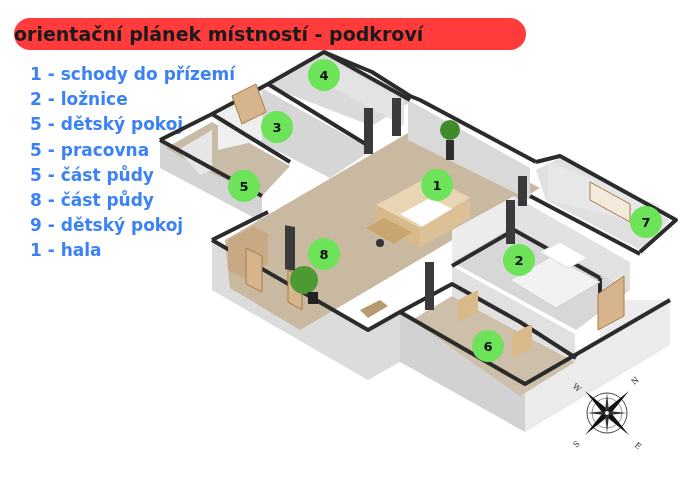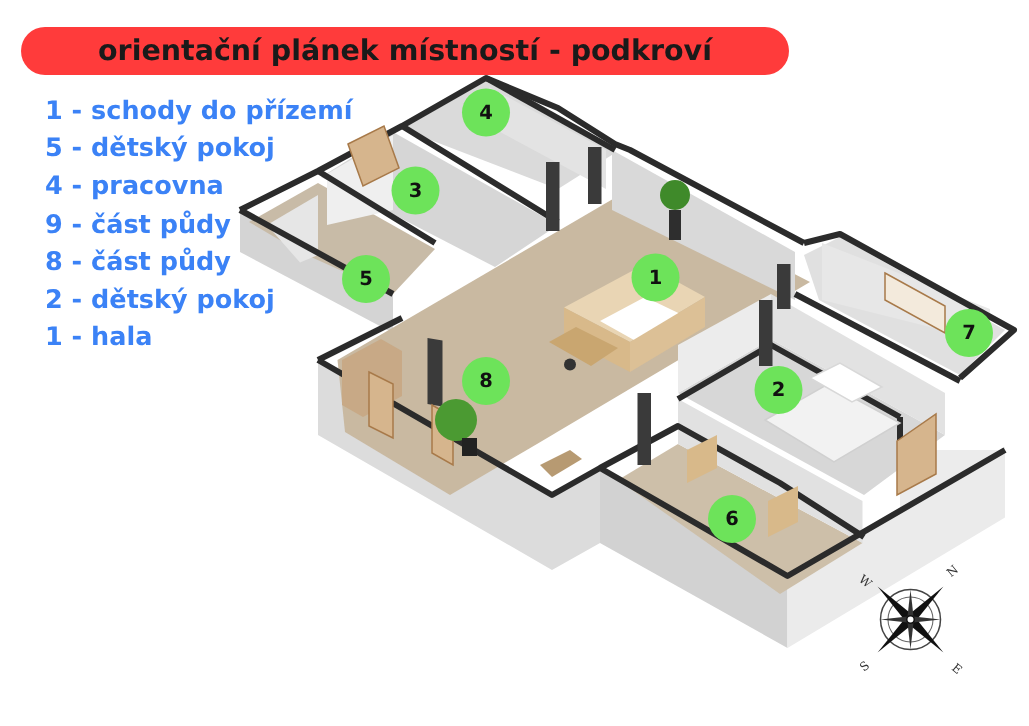--- a/index.html
+++ b/index.html
@@ -1,41 +1,42 @@
 <!DOCTYPE html>
 <html><head>
 <meta charset="utf-8">
 <style>
   html, body { margin:0; padding:0; }
   body { width:686px; height:484px; background:#ffffff; position:relative; overflow:hidden;
          font-family:"DejaVu Sans", "Liberation Sans", sans-serif; }
   .title-bar { position:absolute; left:14px; top:18px; width:512px; height:32px; border-radius:16px;
-               display:flex; align-items:center; justify-content:center; }
+               display:flex; align-items:center; justify-content:flex-start; }
   .title-text { font-weight:bold; font-size:19px; color:#1a1a1a; letter-spacing:0px; white-space:nowrap; }
   .legend { position:absolute; left:30px; top:62px; }
   .legend-item { font-weight:bold; font-size:17px; color:#3b82f6; height:25.2px; line-height:25px; white-space:nowrap; }
   .plan { position:absolute; left:0; top:0; width:686px; height:484px; }
   .marker { position:absolute; width:32px; height:32px; margin-left:-16px; margin-top:-16px; border-radius:50%;
             display:flex; align-items:center; justify-content:center; font-weight:bold; font-size:13px; color:#111; }
   .compass { position:absolute; left:568px; top:374px; width:78px; height:78px; }
 </style>
 </head>
 <body>
 
 <div class="title-bar" style="background:#ff3b3b;">
   <span class="title-text">orientační plánek místností - podkroví</span>
 </div>
 
 <div class="legend">
   <div class="legend-item">1 - schody do přízemí</div>
+  <div class="legend-item">2 - ložnice</div>
   <div class="legend-item">5 - dětský pokoj</div>
-  <div class="legend-item">4 - pracovna</div>
-  <div class="legend-item">9 - část půdy</div>
+  <div class="legend-item">5 - pracovna</div>
+  <div class="legend-item">5 - část půdy</div>
   <div class="legend-item">8 - část půdy</div>
-  <div class="legend-item">2 - dětský pokoj</div>
+  <div class="legend-item">9 - dětský pokoj</div>
   <div class="legend-item">1 - hala</div>
 </div>
 
 <svg class="plan" viewBox="0 0 686 484" xmlns="http://www.w3.org/2000/svg">
 
   <g>
     <polygon points="160,140 160,168 262,222 262,196" fill="#d4d4d4"></polygon>
     <polygon points="212,240 212,290 368,380 400,362 400,312 368,330" fill="#dcdcdc"></polygon>
     <polygon points="400,312 400,362 525,432 525,384" fill="#d2d2d2"></polygon>
     <polygon points="525,384 525,432 670,345 670,298" fill="#ebebeb"></polygon>

